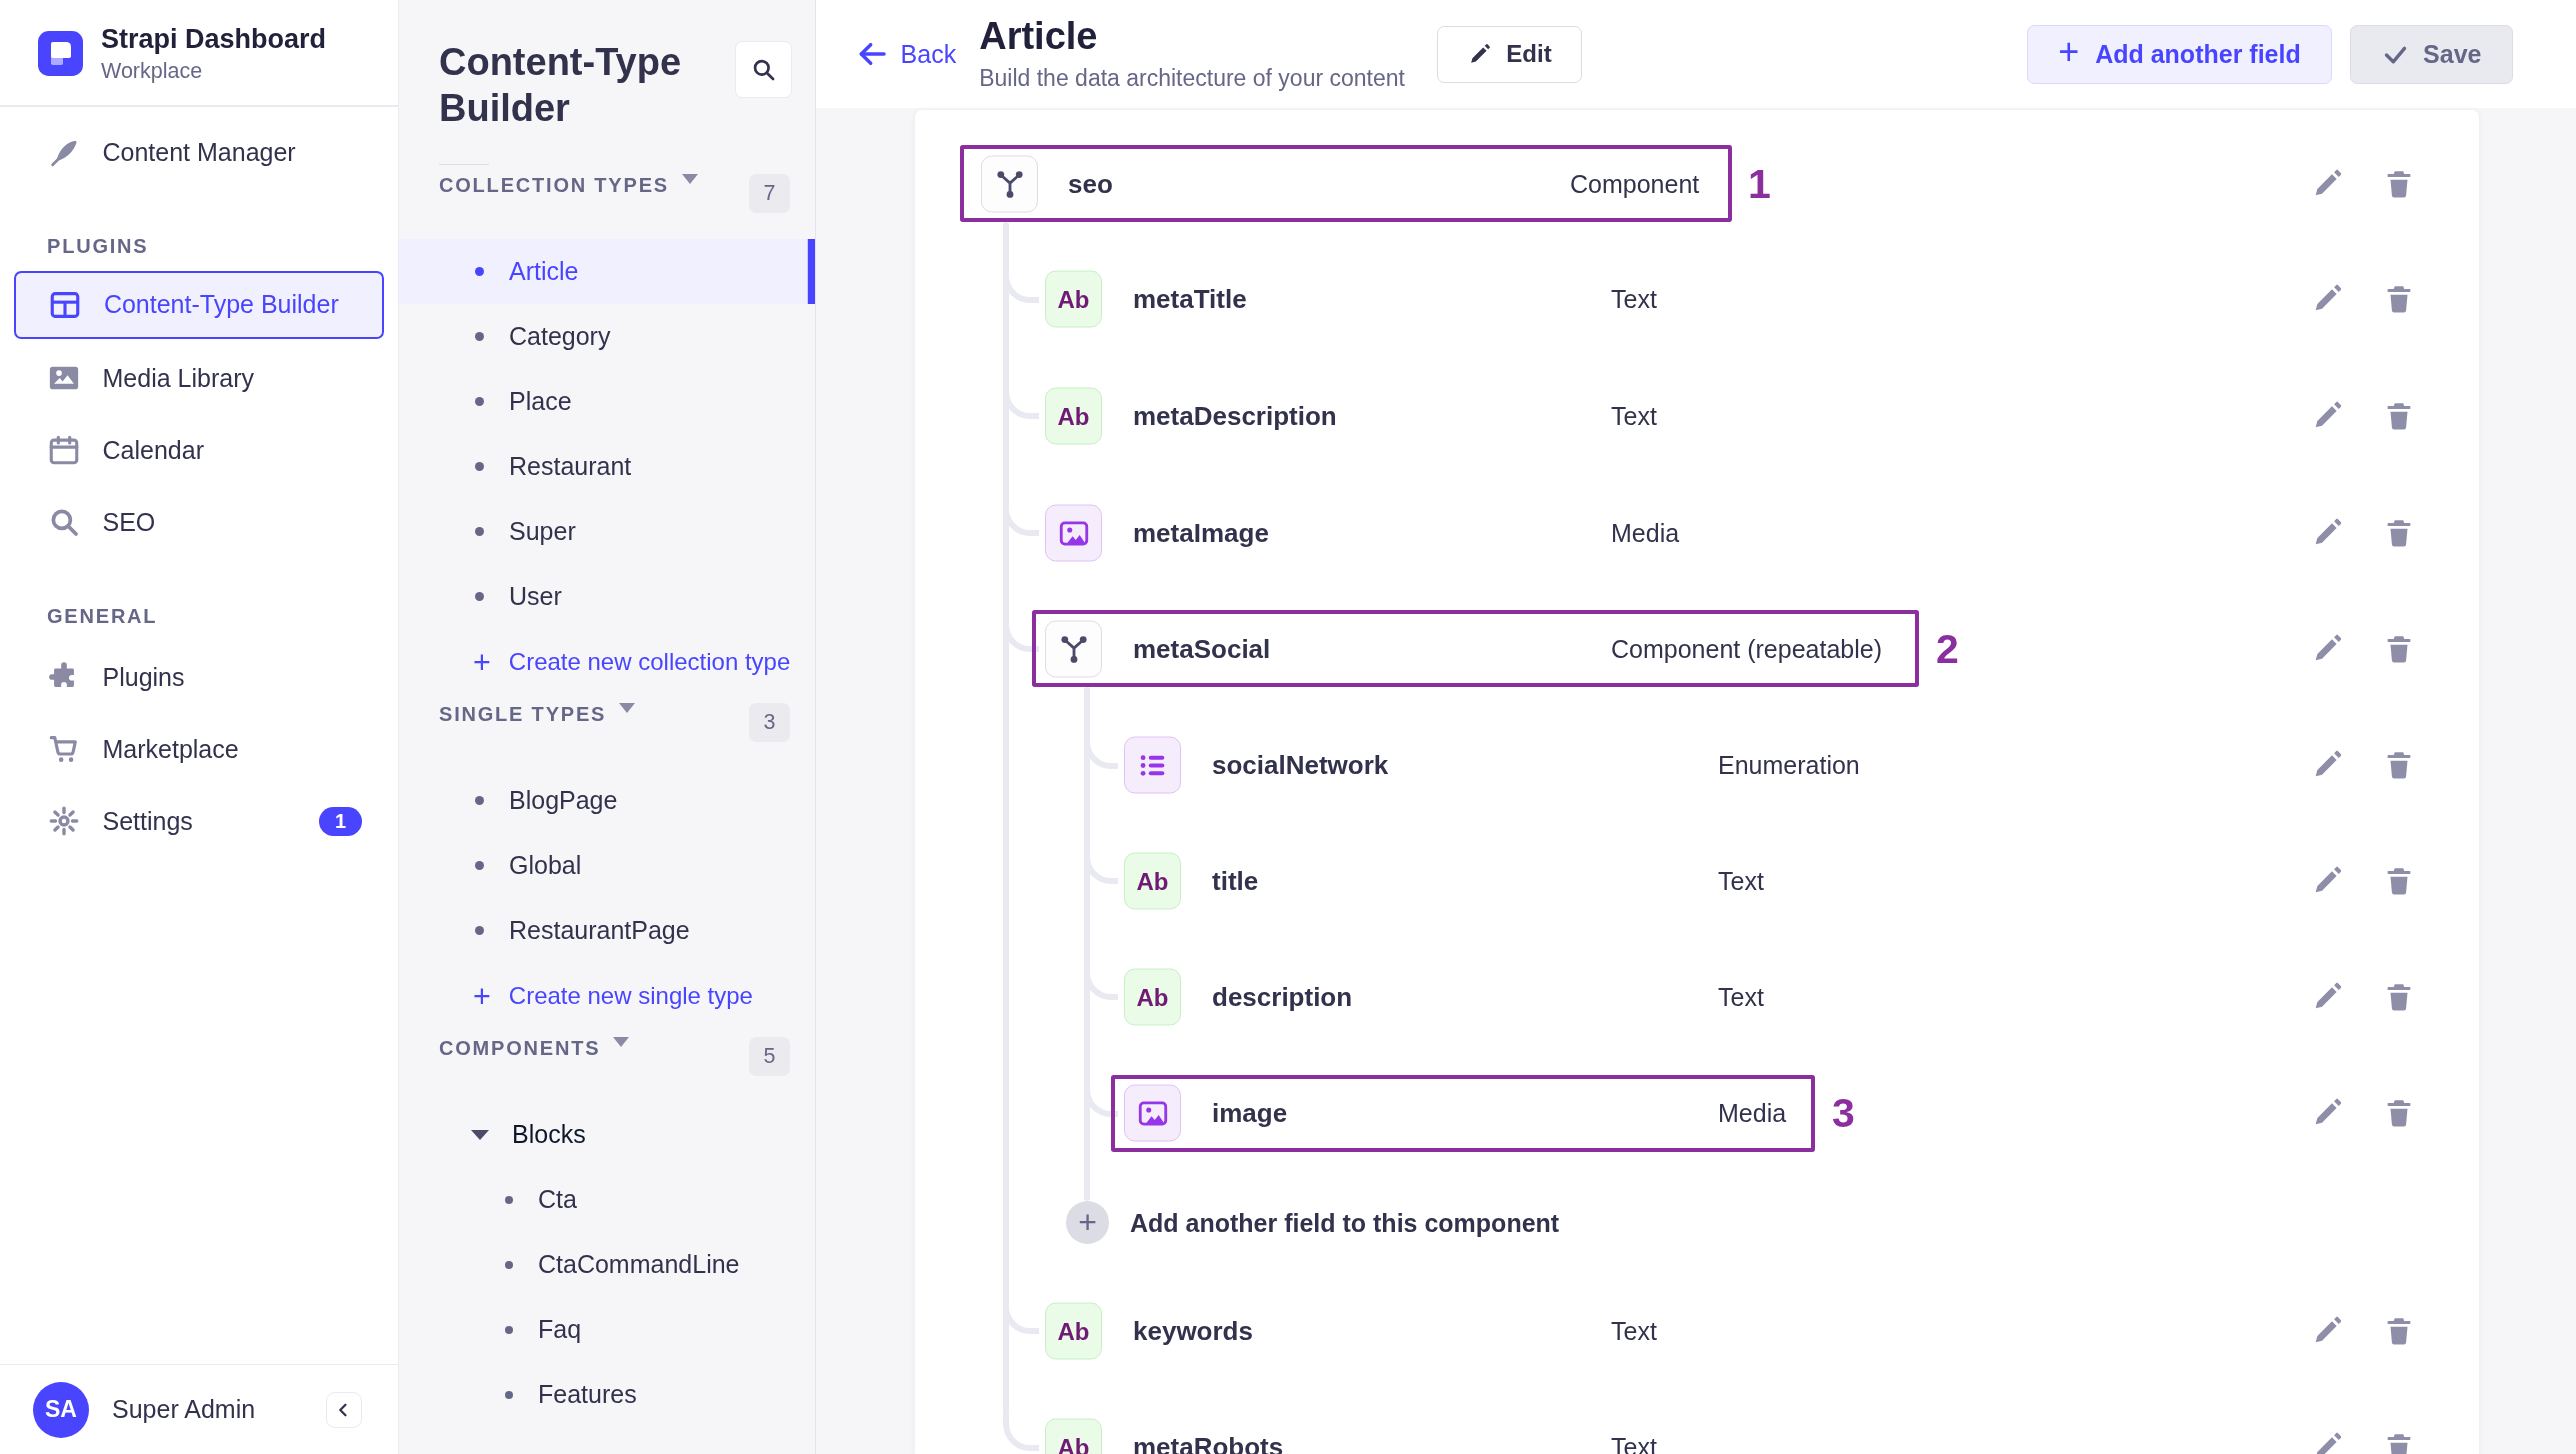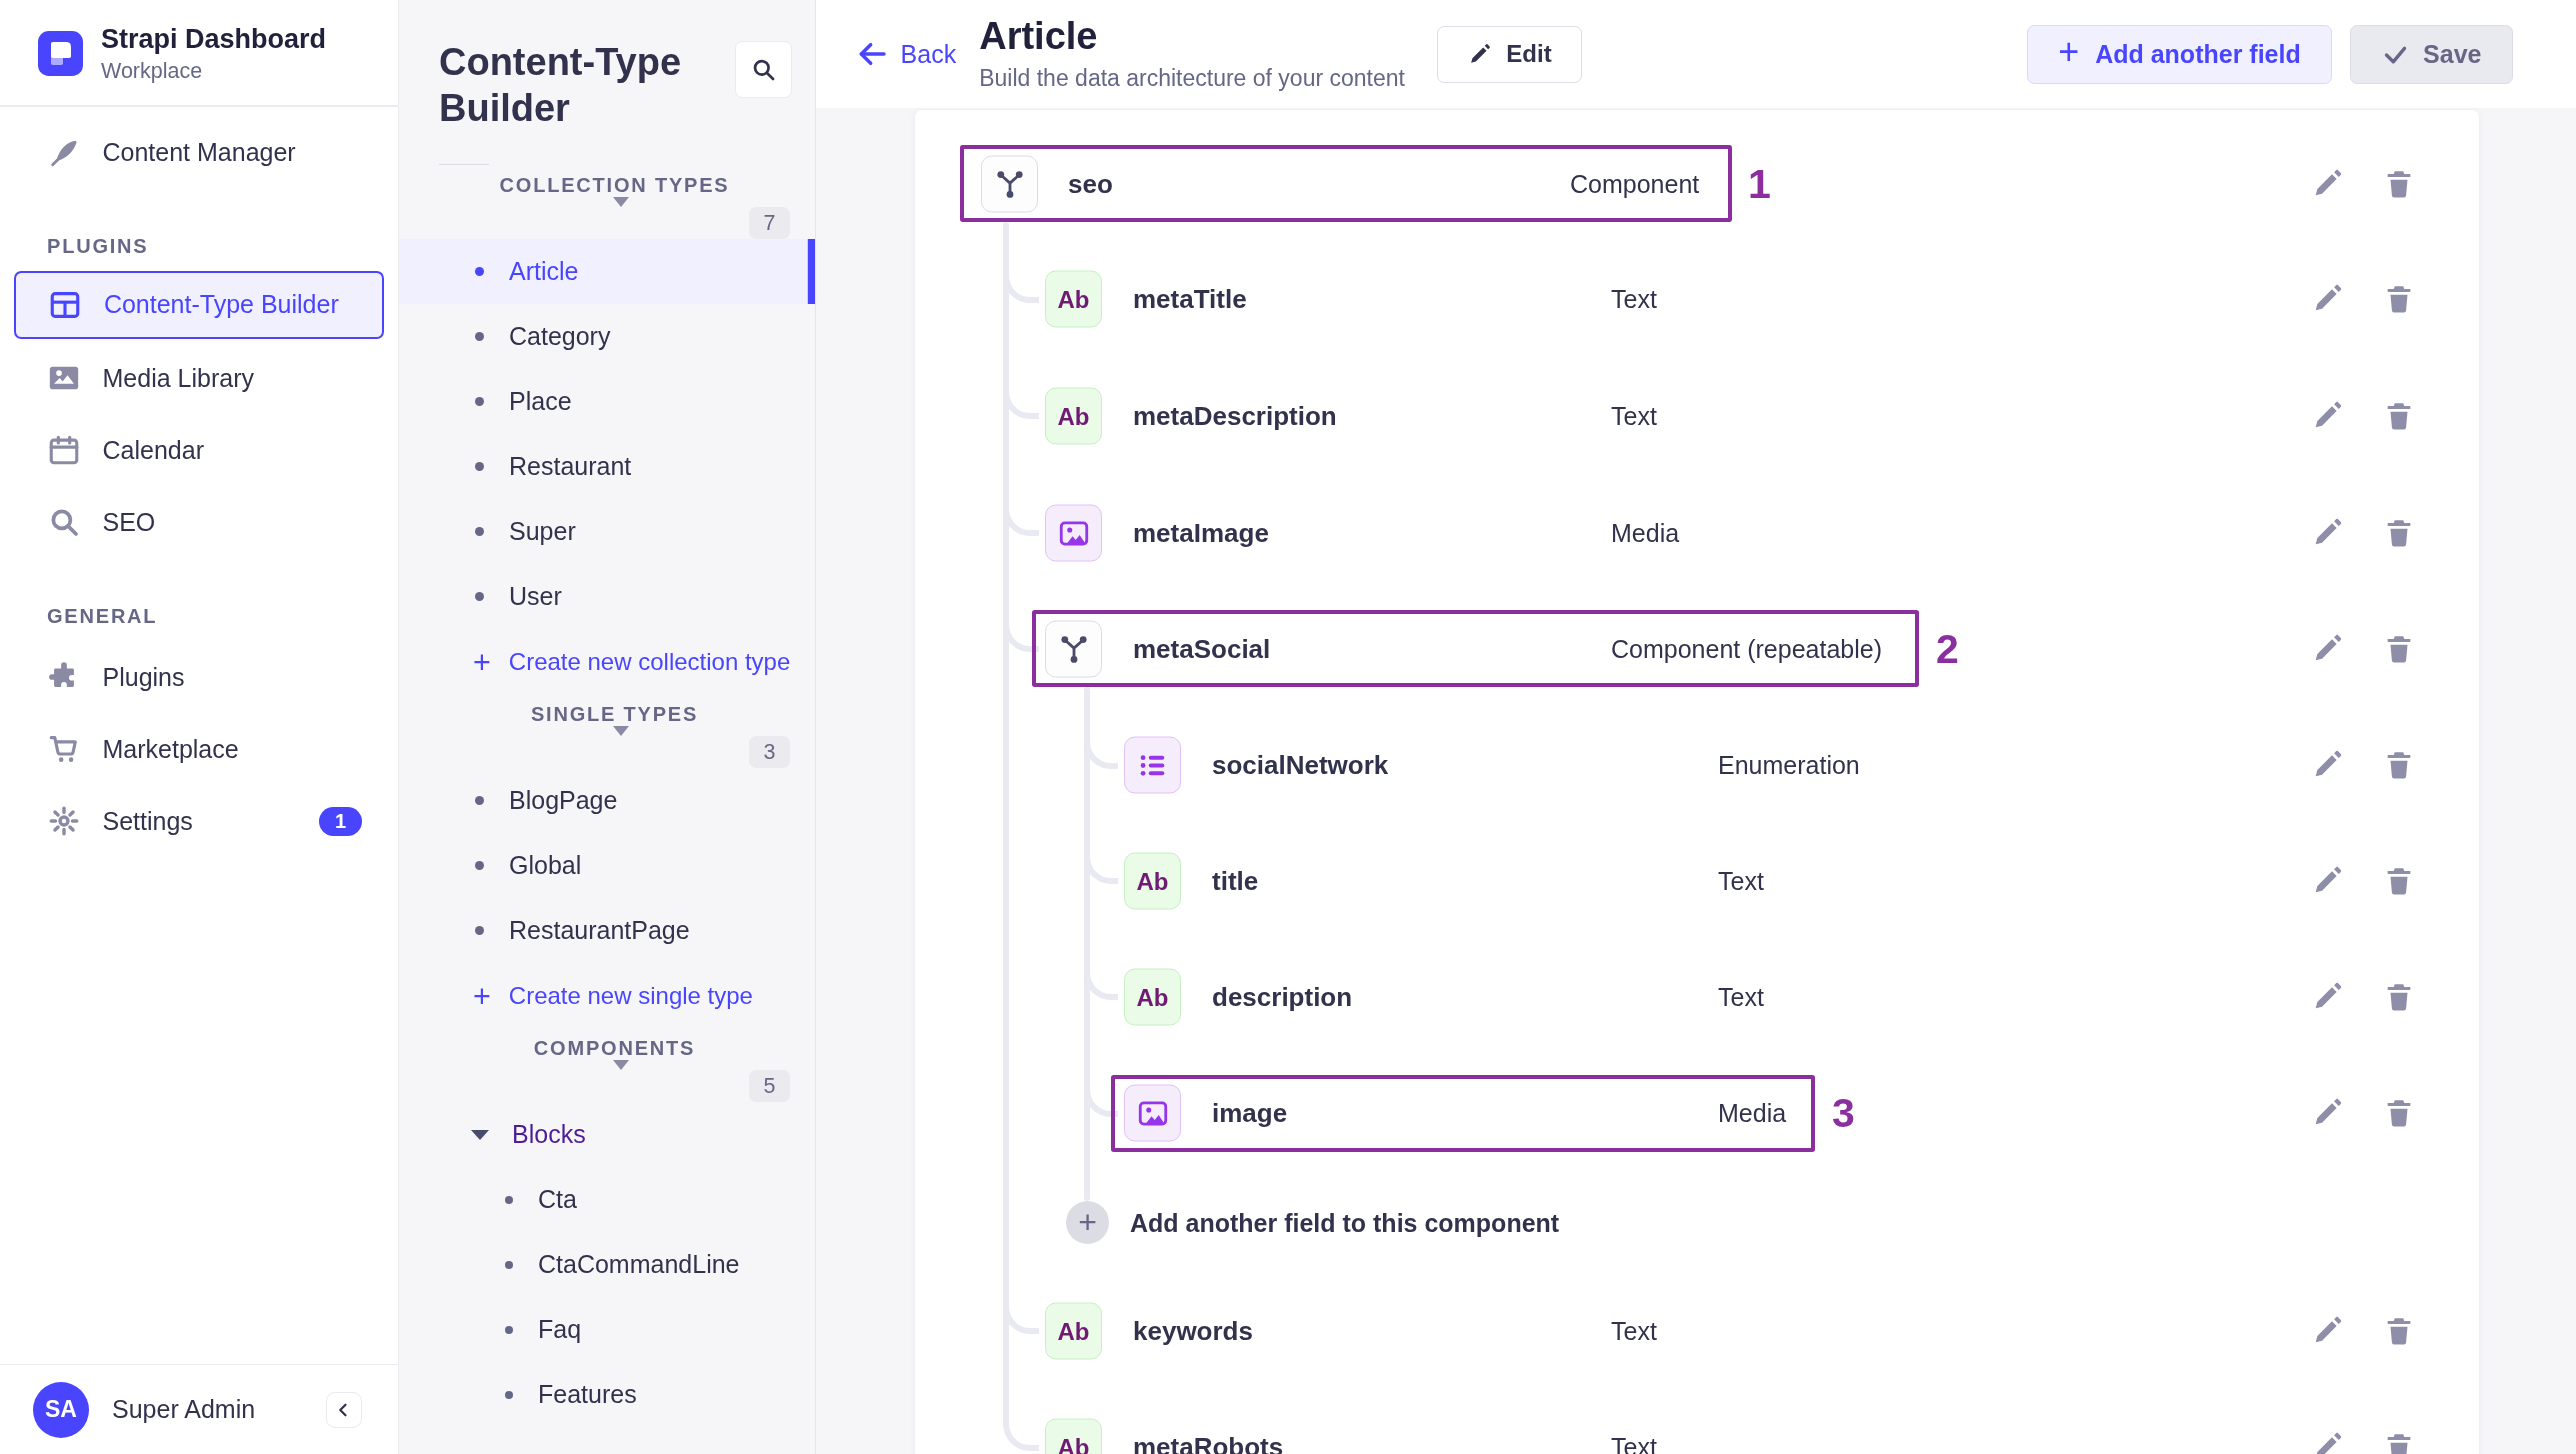--- a/index.html
+++ b/index.html
@@ -29,31 +29,31 @@
   .avatar { width:56px; height:56px; border-radius:50%; background:#4945ff; color:#fff; font-size:23px; font-weight:700; display:flex; align-items:center; justify-content:center; flex:none; }
   .user-name { margin-left:23px; font-size:25px; color:#32324d; }
   .collapse-btn { margin-left:auto; width:36px; height:36px; border:1.8px solid #eaeaef; border-radius:9px; background:#fff; display:flex; align-items:center; justify-content:center; color:#32324d; cursor:pointer; }
 
   
   .panel { width:417px; height:100%; background:#f6f6f9; border-right:1.8px solid #e4e4ef; flex:none; overflow:hidden; }
   .panel-head { position:relative; padding:39px 0 0 40px; height:133px; }
   .panel-title { width:287px; font-size:38px; font-weight:700; color:#32324d; line-height:1.22; }
   .search-btn { position:absolute; right:23px; top:41px; width:57px; height:57px; background:#fff; border:1.8px solid #eaeaef; border-radius:7.2px; display:flex; align-items:center; justify-content:center; color:#32324d; cursor:pointer; }
   .panel-mini-divider { margin:30.5px 0 0 40px; width:50px; height:1.8px; background:#dcdce4; }
-  .p-section-head { display:flex; align-items:center; height:65px; padding:0 25px 0 40px; margin-top:9px;flex-direction:column; }
+  .p-section-head { display:flex; height:65px; padding:0 25px 0 40px; margin-top:9px; }
   .p-section-label { font-size:20px; font-weight:700; letter-spacing:1.8px; color:#666687; }
   .caret { width:0; height:0; border-left:8px solid transparent; border-right:8px solid transparent; border-top:10px solid #8a8aa5; margin-left:12.6px; }
   .p-count { margin-left:auto; min-width:41px; height:39px; background:#eaeaef; border-radius:7.2px; color:#666687; font-size:21.5px; display:flex; align-items:center; justify-content:center; padding:0 9px; }
   .p-item { display:flex; align-items:center; height:65px; padding-left:76px; font-size:25px; color:#32324d; cursor:pointer; }
   .p-item .dot { width:9px; height:9px; border-radius:50%; background:#666687; margin-right:25px; flex:none; }
   .p-item.active { background:#f0f0ff; box-shadow:inset -7.2px 0 0 #4945ff; color:#4945ff; font-weight:500; }
   .p-item.active .dot { background:#4945ff; }
   .p-create { display:flex; align-items:center; height:65px; padding-left:74px; font-size:24px; color:#4945ff; cursor:pointer; }
   .p-create .plus { font-size:30.5px; margin-right:18px; line-height:1; font-weight:400; }
-  .p-group-head { display:flex; align-items:center; height:65px; padding-left:72px; font-size:25px; color:#4c1d95; cursor:pointer; }
+  .p-group-head { display:flex; align-items:center; height:65px; padding-left:72px; font-size:25px; color:#0f172a; cursor:pointer; }
   .p-group-head .gcaret { width:0; height:0; border-left:9px solid transparent; border-right:9px solid transparent; border-top:10.8px solid #4a4a6a; margin-right:23px; }
   .p-sub-item { display:flex; align-items:center; height:65px; padding-left:106px; font-size:25px; color:#32324d; cursor:pointer; }
   .p-sub-item .dot { width:8px; height:8px; border-radius:50%; background:#666687; margin-right:25px; }
 
   
   .main { position:relative; flex:1; height:100%; background:#f6f6f9; overflow:hidden; }
   .main-header { position:absolute; left:0; top:0; right:0; height:108px; background:#fff; display:flex; align-items:center; padding-left:40px; }
   .back { display:flex; align-items:center; color:#4945ff; font-size:25px; cursor:pointer; }
   .back .arr { width:32px; height:32px; margin-right:12.6px; }
   .ht { margin-left:23px; }

